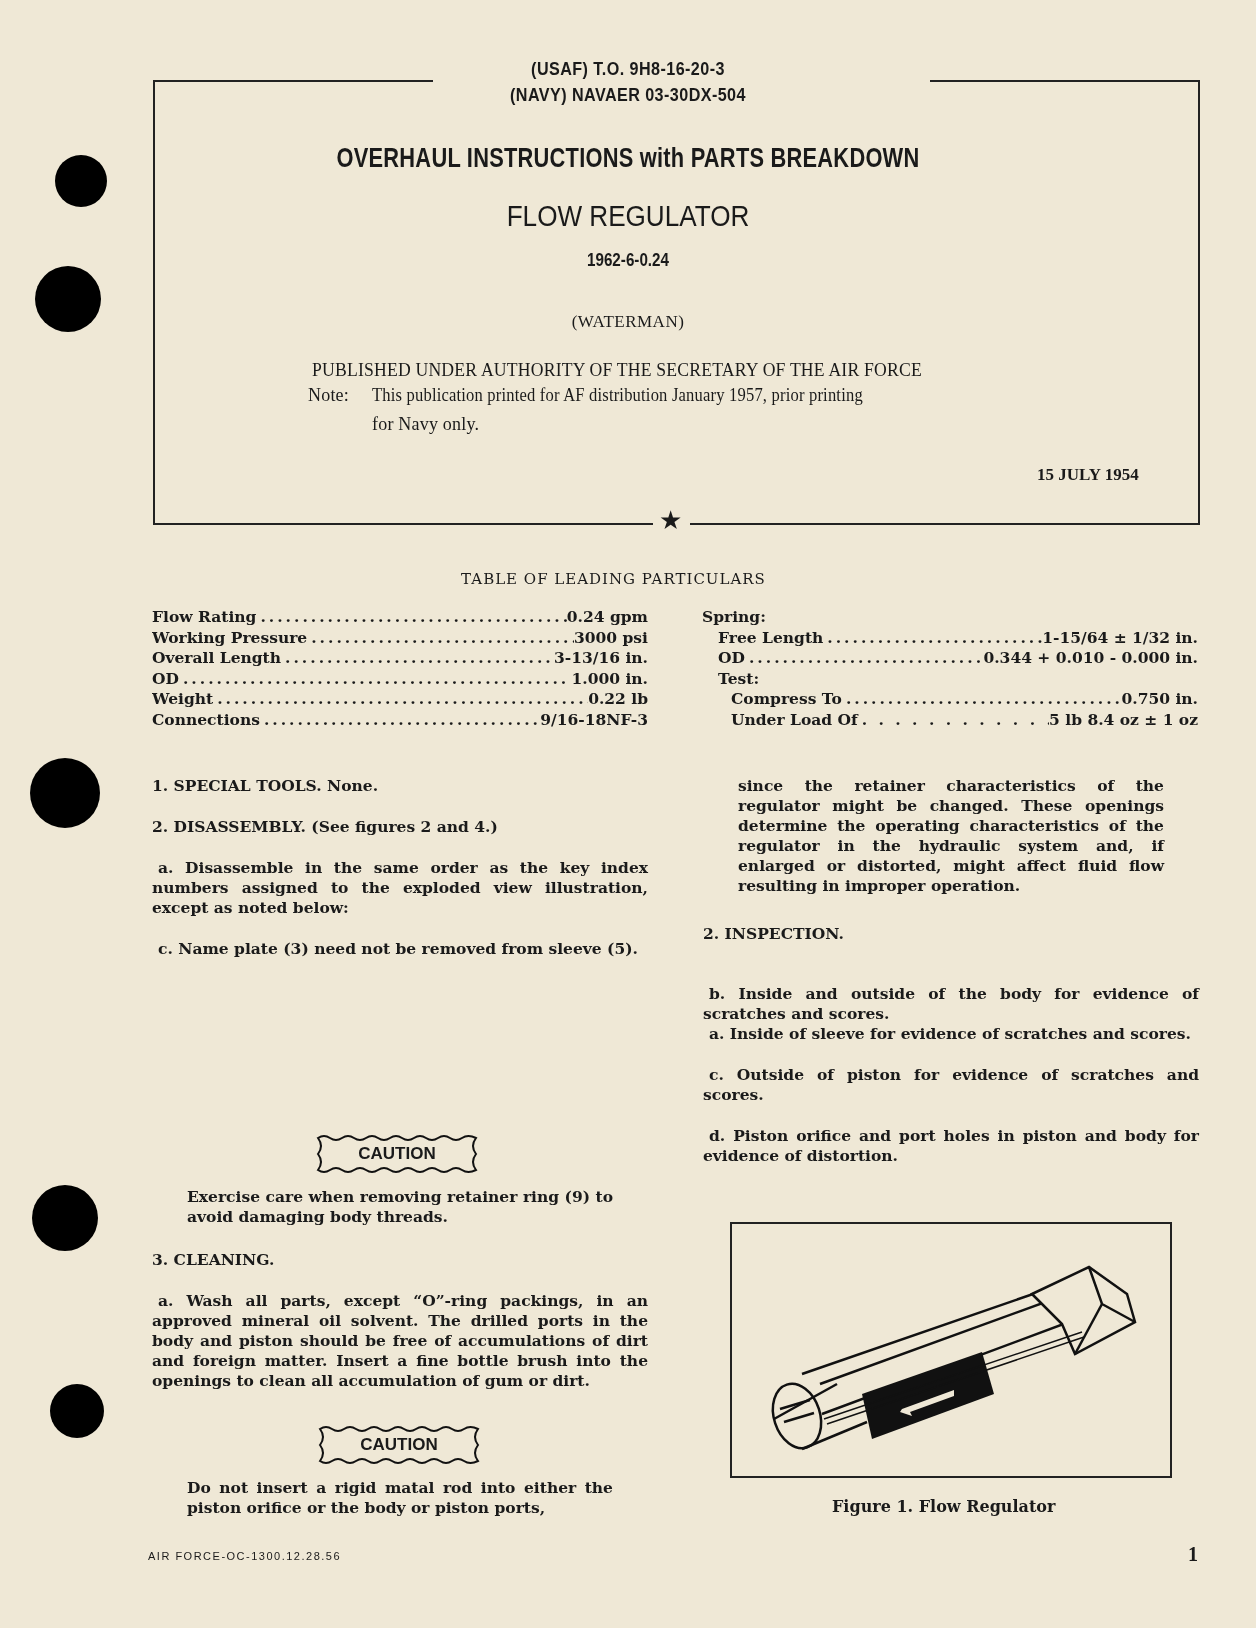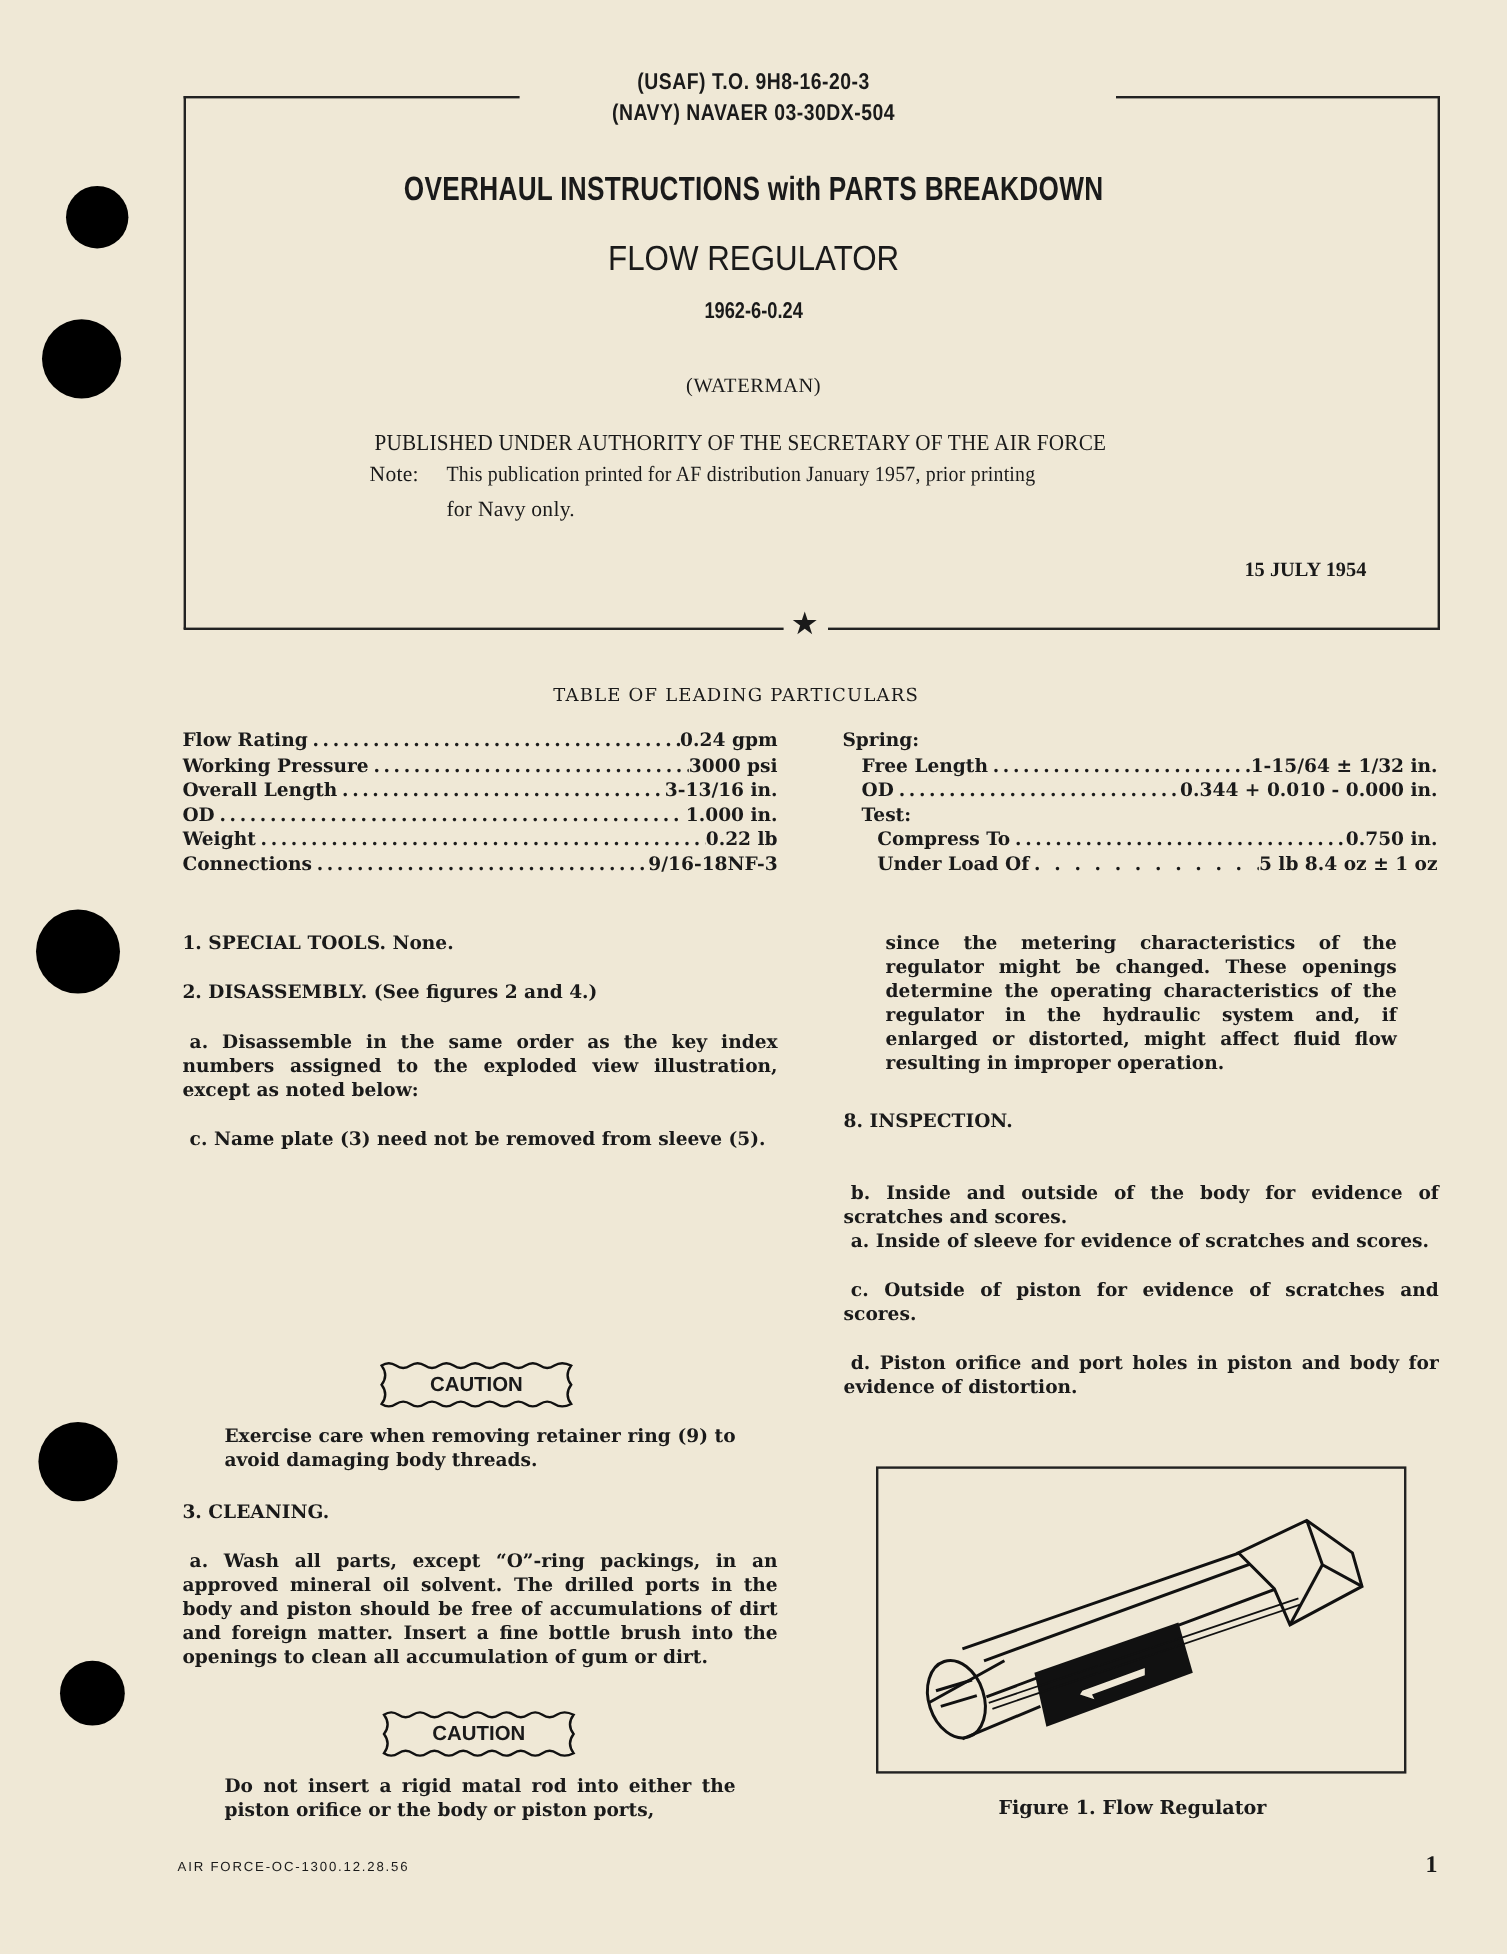--- a/index.html
+++ b/index.html
@@ -171,22 +171,22 @@
   <svg width="170" height="40" viewBox="0 0 170 40">
     <path d="M6 4 Q12 0 18 4 Q24 8 30 4 Q36 0 42 4 Q48 8 54 4 Q60 0 66 4 Q72 8 78 4 Q84 0 90 4 Q96 8 102 4 Q108 0 114 4 Q120 8 126 4 Q132 0 138 4 Q144 8 150 4 Q156 0 164 4
              Q158 12 164 20 Q158 28 164 36
              Q156 40 150 36 Q144 32 138 36 Q132 40 126 36 Q120 32 114 36 Q108 40 102 36 Q96 32 90 36 Q84 40 78 36 Q72 32 66 36 Q60 40 54 36 Q48 32 42 36 Q36 40 30 36 Q24 32 18 36 Q12 40 6 36
              Q12 28 6 20 Q12 12 6 4 Z" fill="none" stroke="#111" stroke-width="2"></path>
   </svg>
   <span>CAUTION</span>
 </div>
 <div class="abs body-text" style="left:187px;top:1478px;width:426px;">Do not insert a rigid matal rod into either the piston orifice or the body or piston ports,</div>
 
-<div class="abs body-text" style="left:738px;top:776px;width:426px;">since the metering characteristics of the regulator might be changed. These openings determine the operating characteristics of the regulator in the hydraulic system and, if enlarged or distorted, might affect fluid flow resulting in improper operation.</div>
-<div class="abs body-text" style="left:703px;top:924px;">8. INSPECTION.</div>
+<div class="abs body-text" style="left:738px;top:776px;width:426px;">since the retainer characteristics of the regulator might be changed. These openings determine the operating characteristics of the regulator in the hydraulic system and, if enlarged or distorted, might affect fluid flow resulting in improper operation.</div>
+<div class="abs body-text" style="left:703px;top:924px;">2. INSPECTION.</div>
 <div class="abs body-text" style="left:703px;top:963px;width:496px;">
   <p class="para" style="margin-top:21px;text-indent:6px;">b. Inside and outside of the body for evidence of scratches and scores.</p>
   <p class="para" style="text-indent:6px;">a. Inside of sleeve for evidence of scratches and scores.</p>
   <p class="para" style="margin-top:21px;text-indent:6px;">c. Outside of piston for evidence of scratches and scores.</p>
   <p class="para" style="margin-top:21px;text-indent:6px;">d. Piston orifice and port holes in piston and body for evidence of distortion.</p>
 </div>
 
 <div class="figure-box" style="left:730px;top:1222px;width:438px;height:252px;">
   <svg width="438" height="252" viewBox="0 0 438 252">
 

